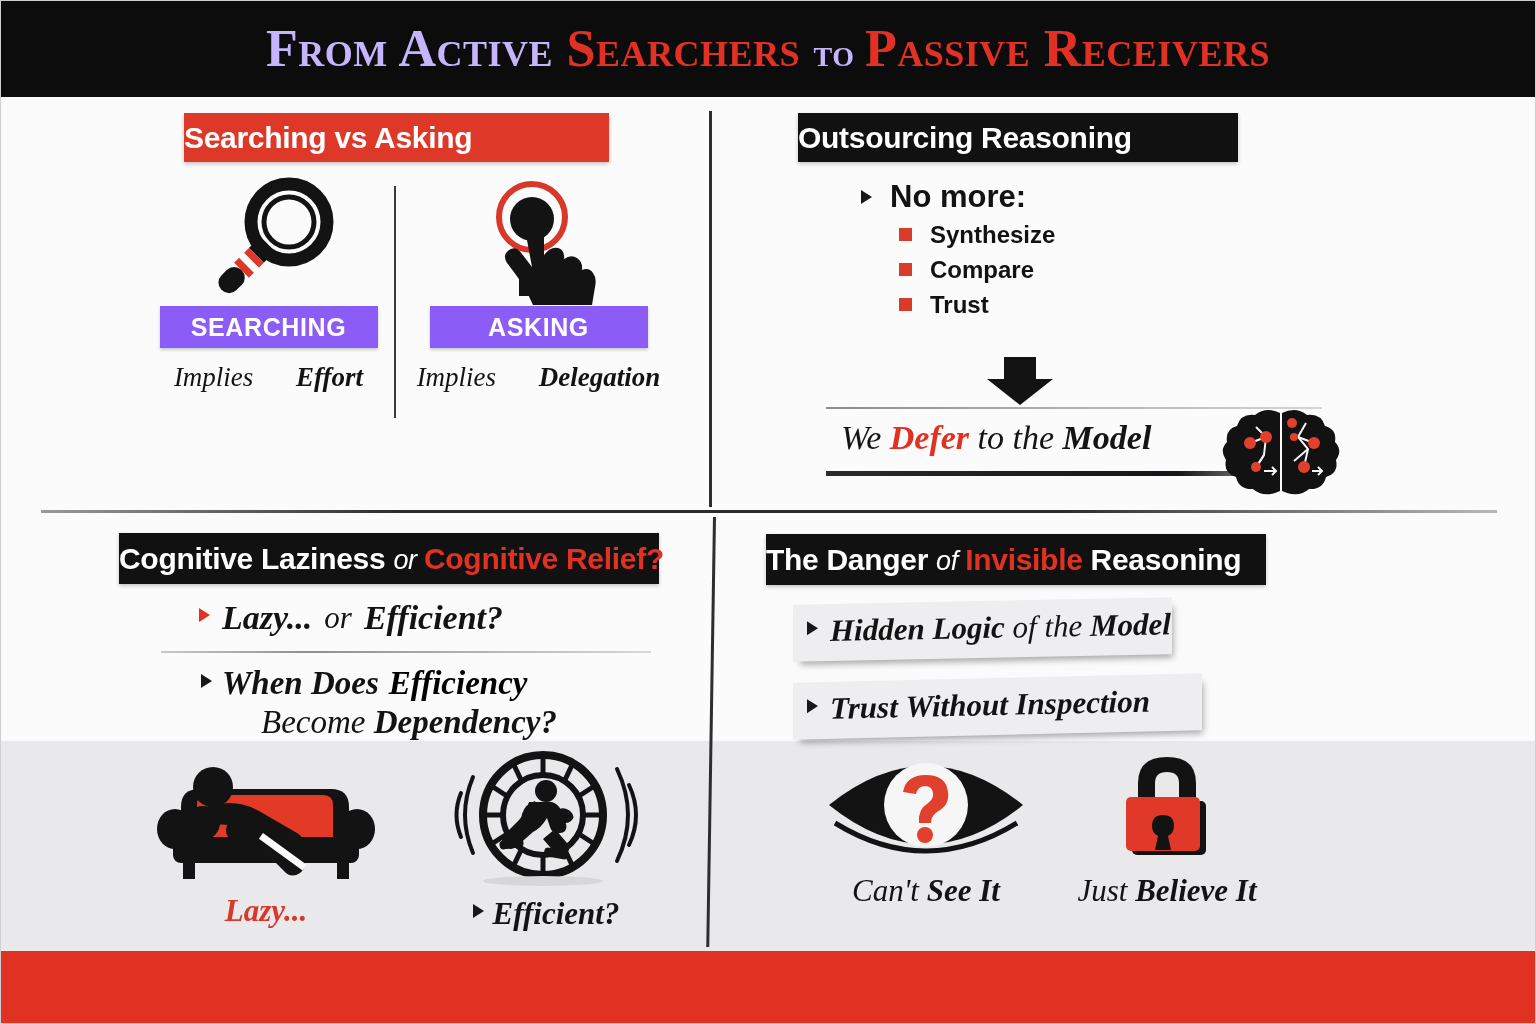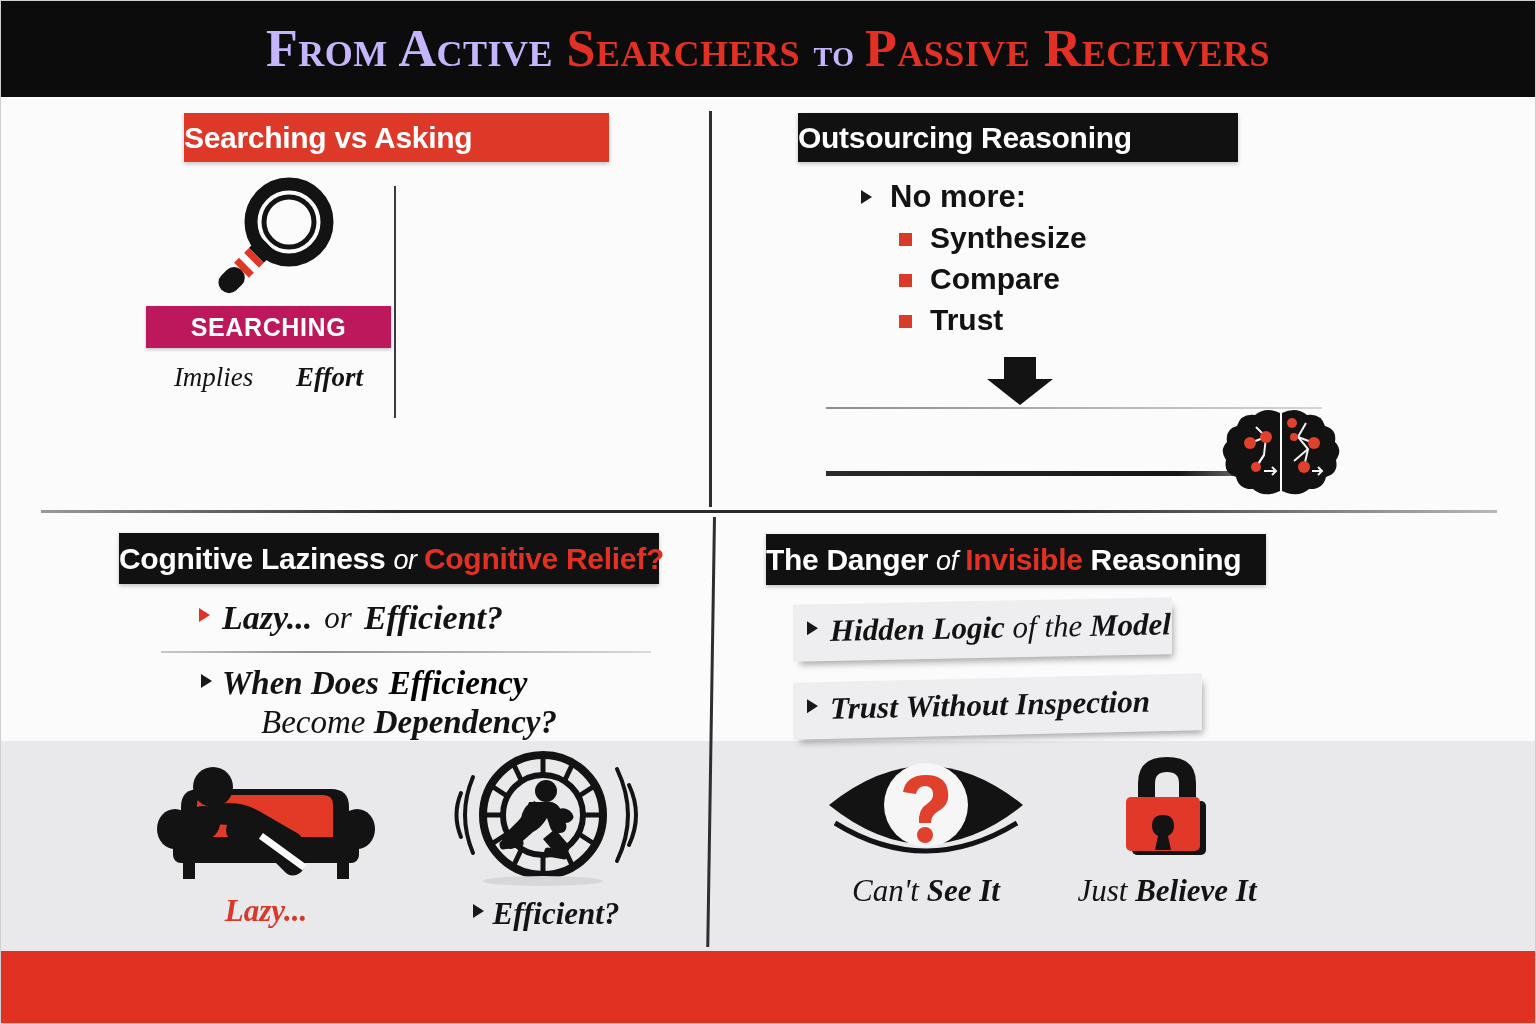--- a/index.html
+++ b/index.html
@@ -119,23 +119,23 @@
   }
   #q1-col-searching { left: 5px; }
   #q1-col-asking { left: 275px; }
   .q1-icon-wrap {
     height: 130px;
     display: flex;
     align-items: center;
     justify-content: center;
   }
   .q1-pill {
-    width: 245px;
+    width: 218px;
     height: 42px;
-    background: #be185d;
+    background: #8b5cf6;
     display: flex;
     align-items: center;
     justify-content: center;
     box-shadow: 0 2px 3px rgba(0,0,0,0.2);
   }
   .q1-pill span {
     color: #fff;
     font-weight: bold;
     font-size: 25px;
     letter-spacing: 0.6px;
@@ -184,21 +184,21 @@
     top: -2px;
   }
   .b-main {
     font-weight: bold;
     font-size: 31px;
     color: #121213;
     white-space: nowrap;
   }
   .b-sub {
     font-weight: bold;
-    font-size: 30px;
+    font-size: 24px;
     color: #121213;
     white-space: nowrap;
   }
   .sub-list { margin-left: 38px; margin-top: 6px; }
   .sub-list .bullet-row { margin-bottom: 7px; }
 
   .down-arrow {
     position: absolute;
     left: 122px; top: 178px;
     width: 74px; height: 48px;
@@ -363,20 +363,34 @@
             <rect x="52" y="99" width="21" height="28" rx="10" fill="#131314"></rect>
           </g>
         </svg>
       </div>
       <div class="q1-pill">
         <span>SEARCHING</span>
       </div>
       <div class="q1-sub"><span>Implies </span><b>Effort</b></div>
     </div>
 
+    <div class="q1-col" id="q1-col-asking">
+      <div class="q1-icon-wrap">
+        <svg width="140" height="128" viewBox="0 0 140 128">
+          <circle cx="63" cy="40" r="33" fill="none" stroke="#d7382a" stroke-width="6"></circle>
+          <circle cx="63" cy="42" r="22" fill="#131314"></circle>
+          <path d="M53 36 q0 -13 11 -13 q11 0 11 13 l0 42 q7 -9 14 -7 q7 2 6 11 q7 -5 13 -1 q6 4 5 12 q7 -3 11 3 q4 5 2 14 l-3 18 l-59 0 l-8 -17 q-10 -15 -18 -25 q-5 -8 2 -13 q7 -5 13 4 l10 13 z" fill="#131314"></path>
+          <rect x="50" y="100" width="70" height="19" fill="#131314"></rect>
+        </svg>
+      </div>
+      <div class="q1-pill">
+        <span>ASKING</span>
+      </div>
+      <div class="q1-sub"><span>Implies </span><b>Delegation</b></div>
+    </div>
   </div>
 
   <div id="q2">
     <div class="bullet-row">
       <div class="tri"></div>
       <div class="b-main">No more:</div>
     </div>
 
     <div class="sub-list">
       <div class="bullet-row">
@@ -395,20 +409,21 @@
 
     <div class="down-arrow">
       <svg width="74" height="48" viewBox="0 0 74 48">
         <polygon points="21,0 53,0 53,22 70,22 37,48 4,22 21,22" fill="#131314"></polygon>
       </svg>
     </div>
 
     <div class="defer-box">
       <div class="defer-line-top"></div>
       <div class="defer-line-bottom"></div>
+      <div class="defer-text"><span class="lite">We </span><span class="r">Defer</span><span class="lite"> to the </span><span>Model</span></div>
       <div class="brain-wrap">
         <svg width="110" height="90" viewBox="0 0 110 90">
           <path d="M54 6 q-14 -7 -25 2 q-14 -2 -18 11 q-12 3 -10 16 q-8 8 -1 18 q-3 13 10 17 q3 13 17 12 q9 8 22 4 l5 -2 z" fill="#121213"></path>
           <path d="M56 6 q14 -7 25 2 q14 -2 18 11 q12 3 10 16 q8 8 1 18 q3 13 -10 17 q-3 13 -17 12 q-9 8 -22 4 l-5 -2 z" fill="#121213"></path>
           <g stroke="#f4f4f5" stroke-width="2" fill="none">
             <path d="M30 20 L40 30 L38 48 L30 60"></path>
             <path d="M40 30 L24 36"></path>
             <path d="M38 48 L28 64"></path>
             <path d="M80 16 L72 30 L82 42 L78 60"></path>
             <path d="M72 30 L88 36"></path>

